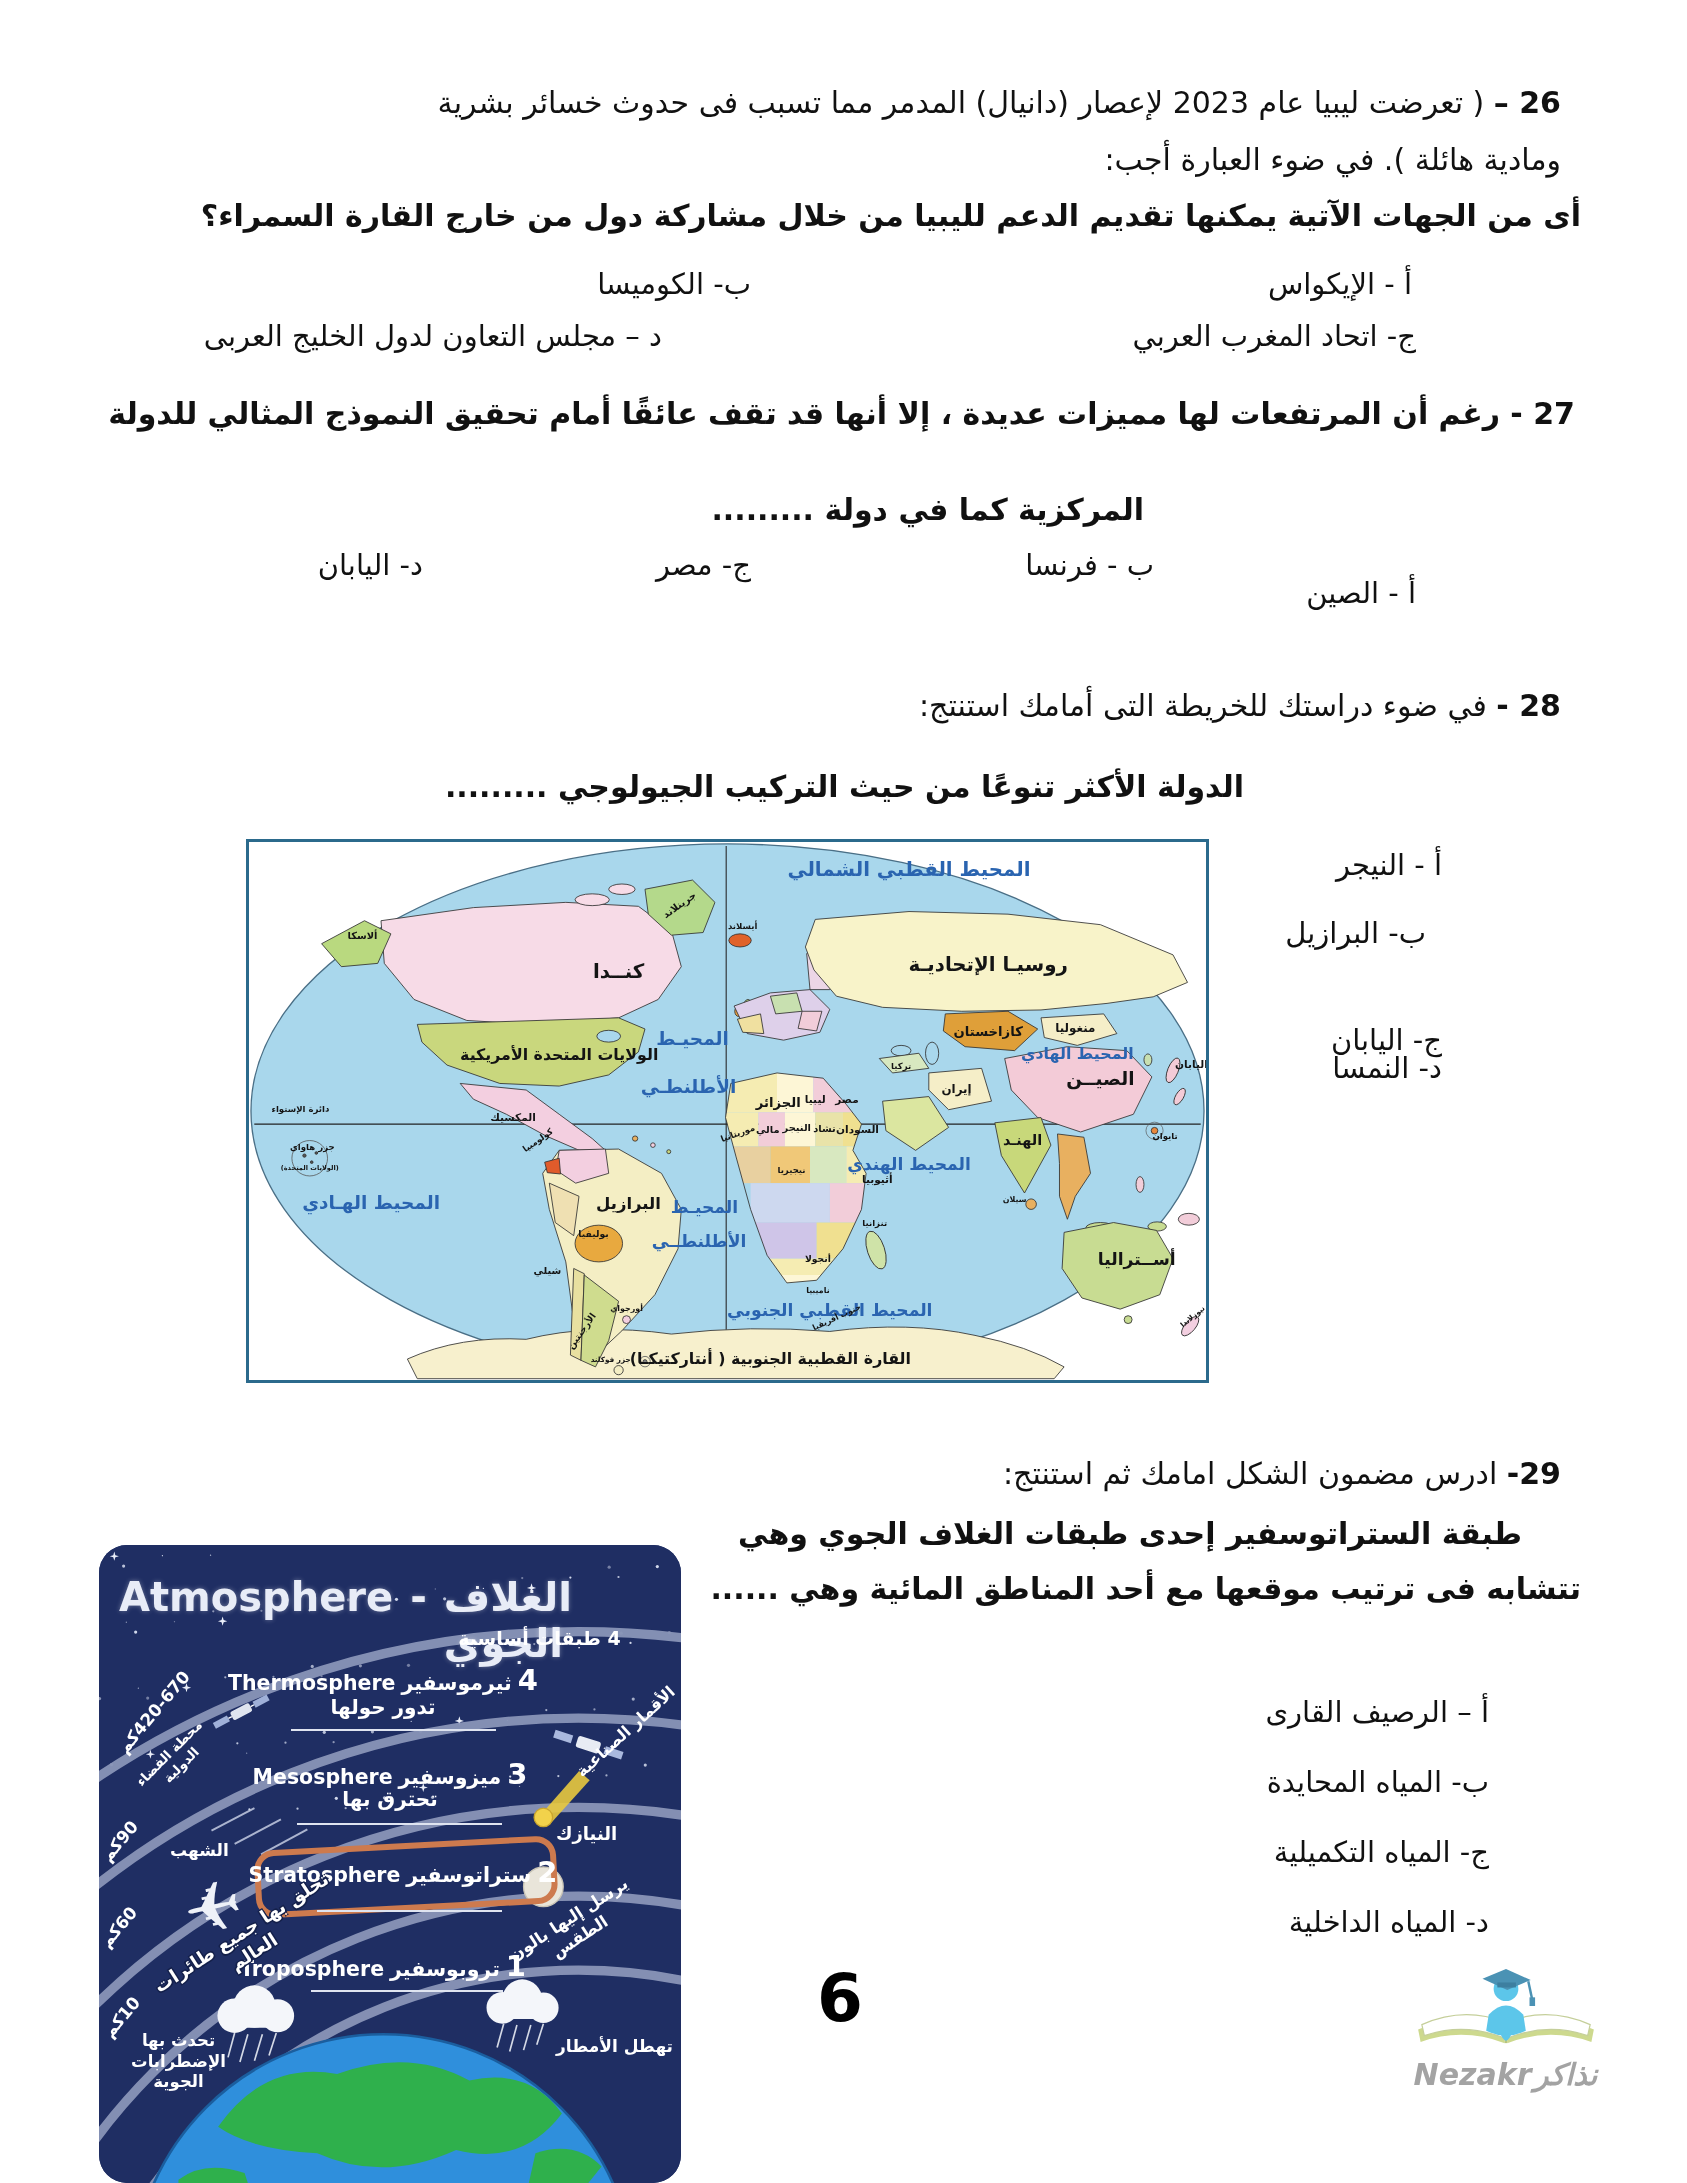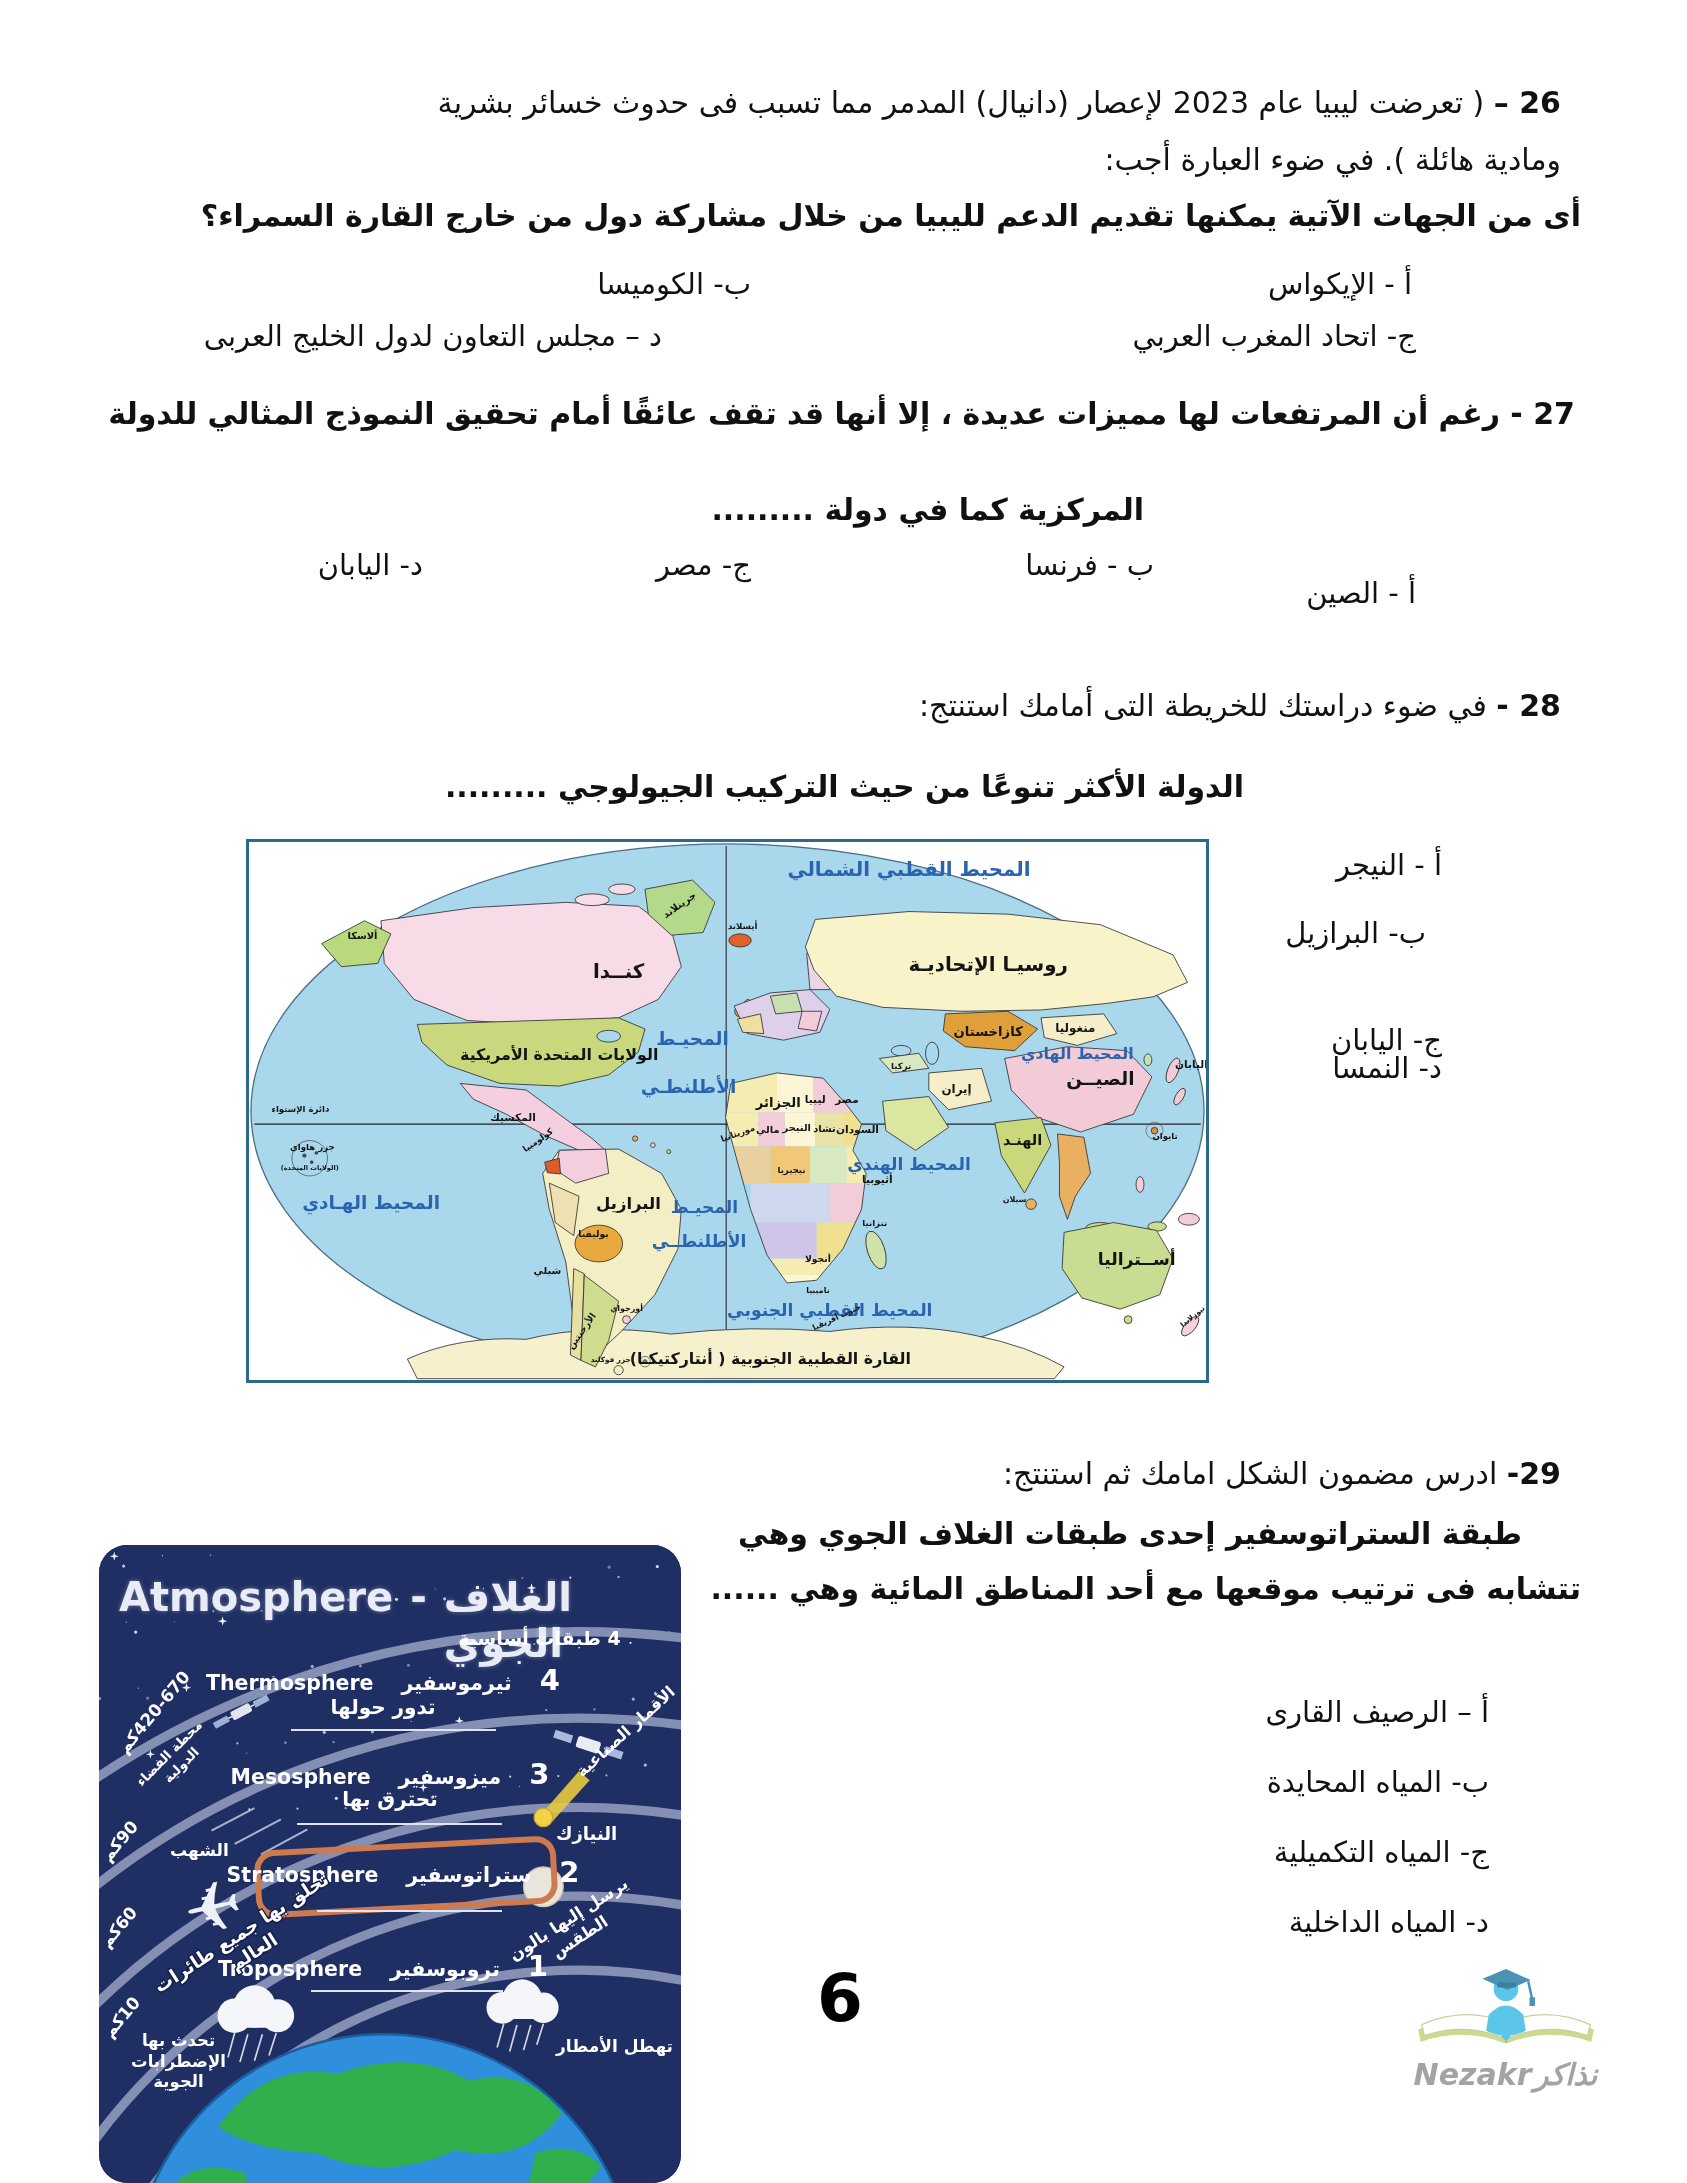--- a/index.html
+++ b/index.html
@@ -40,21 +40,21 @@
        background:#1f2e63;border-radius:28px;}
   .atm svg.bg{position:absolute;left:0;top:0;width:582px;height:638px;}
   .atm .lab{position:absolute;color:#fff;font-weight:700;white-space:nowrap;direction:rtl;}
   .atm .wraplab{white-space:normal;text-align:center;line-height:1.25;}
   .atm-title{position:absolute;top:29px;left:20px;width:543px;display:flex;direction:ltr;
              justify-content:center;gap:17px;color:#e8ecf7;font-size:40px;font-weight:700;
              text-shadow:0 0 5.3px rgba(255,255,255,.35);}
   .atm-sub{position:absolute;top:82px;left:318px;width:245px;text-align:center;color:#fff;
            font-size:19px;font-weight:700;direction:rtl;}
   .atm-row{position:absolute;display:flex;direction:ltr;justify-content:center;align-items:baseline;
-           gap:28px;color:#fff;font-weight:700;font-size:20.5px;}
+           gap:6px;color:#fff;font-weight:700;font-size:20.5px;}
   .atm-row .num{font-size:29px;}
   .row4{top:118px;left:112px;width:344px;}
   .row3{top:212px;left:119px;width:344px;text-align:center;}
   .row2{top:310px;left:165px;width:278px;}
   .row1{top:404px;left:112px;width:344px;}
   .sub4{top:150px;left:165px;width:238px;text-align:center;font-size:20px;}
   .sub3{top:242px;left:172px;width:238px;text-align:center;font-size:20px;}
   .ul{position:absolute;height:2px;background:#dfe4f0;}
   .ul4{top:184px;left:192px;width:205px;} .ul3{top:278px;left:198px;width:205px;}
   .ul2{top:365px;left:218px;width:185px;} .ul1{top:445px;left:212px;width:192px;}

